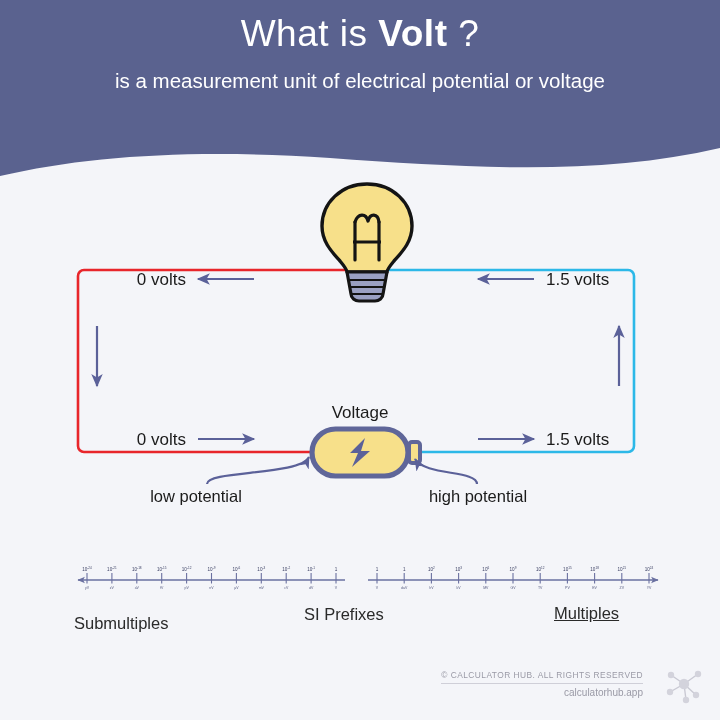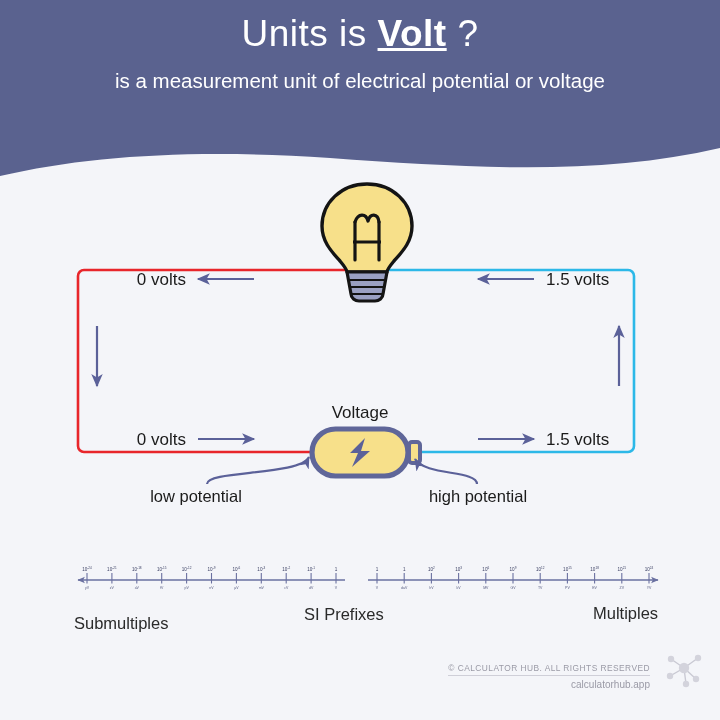--- a/index.html
+++ b/index.html
@@ -22,21 +22,21 @@
     z-index:2; text-align:center; color:#ffffff;
     pointer-events:none;
   }
   #title {
     margin-top:13px;
     font-size:37px;
     letter-spacing:.5px;
     font-weight:300;
     line-height:1.15;
   }
-  #title .bold { font-weight:bold;text-decoration:underline; }
+  #title .bold { font-weight:bold; }
   #subtitle {
     margin-top:11px;
     font-size:20.5px;
     line-height:1.32;
     padding:0 32px;
     font-weight:400;
   }
 
   
   #circuit-stage {
@@ -83,27 +83,27 @@
     position:absolute; left:0; top:604px; width:720px; height:30px;
     z-index:3;
   }
   .caption {
     position:absolute;
     font-size:16.5px;
     color:#2a2a2a;
   }
   #cap-sub   { left:74px;  top:10px; }
   #cap-si    { left:304px; top:1px; }
-  #cap-mul   { left:593px; top:0; }
+  #cap-mul   { left:554px; top:0;text-decoration:underline; }
 
   
   #footer {
-    position:absolute; right:14px; bottom:30px;
+    position:absolute; right:14px; bottom:14px;
     z-index:3;
-    display:flex; align-items:flex-end; gap:12px;
+    display:flex; align-items:center; gap:19px;
   }
   #footer-text { text-align:right; }
   #copyright {
     font-size:8.4px; letter-spacing:.45px;
     color:#9a9aa6;
     border-bottom:1px solid #cfcfd8;
     padding-bottom:2.5px;
   }
   #site {
     font-size:10px; color:#9a9aa6; margin-top:3px;
@@ -113,21 +113,21 @@
 <body>
 
 <div id="header-band">
   <svg width="720" height="185" viewBox="0 0 720 185" xmlns="http://www.w3.org/2000/svg">
     <path id="band-path" d="M0,0 L720,0 L720,148 C600,176 470,168 330,158 C200,149 90,155 0,176 Z" fill="#5a628f"></path>
   </svg>
 </div>
 
 <div id="header-text">
   <div id="title">
-    <span>Units is</span>
+    <span>What is</span>
     <span class="bold">Volt</span>
     <span>?</span>
   </div>
   <div id="subtitle">
     <div>is a measurement unit of electrical potential or voltage</div>
   </div>
 </div>
 
 <div id="circuit-stage">
   <svg id="circuit-svg" width="720" height="390" viewBox="0 0 720 390" xmlns="http://www.w3.org/2000/svg">

